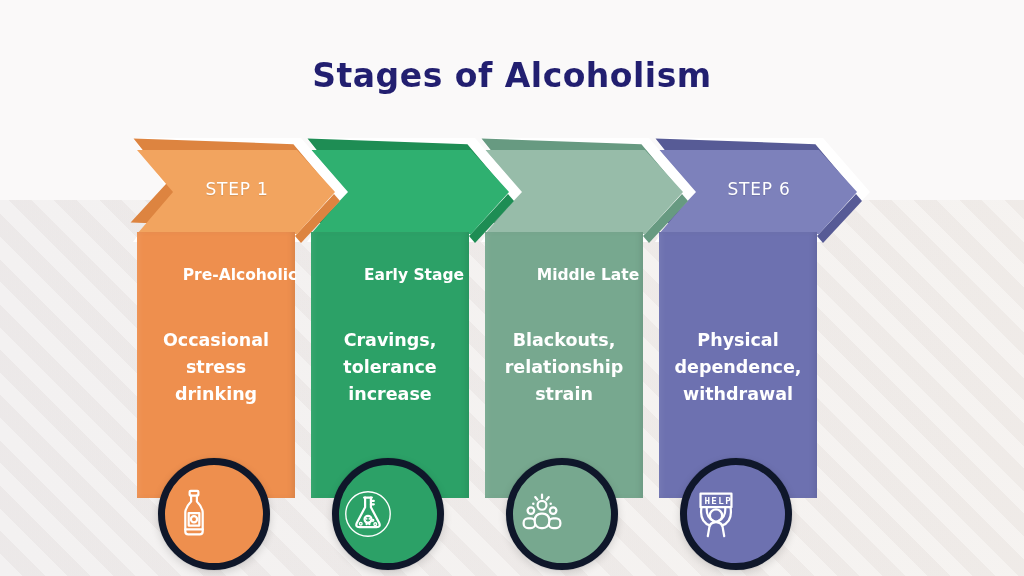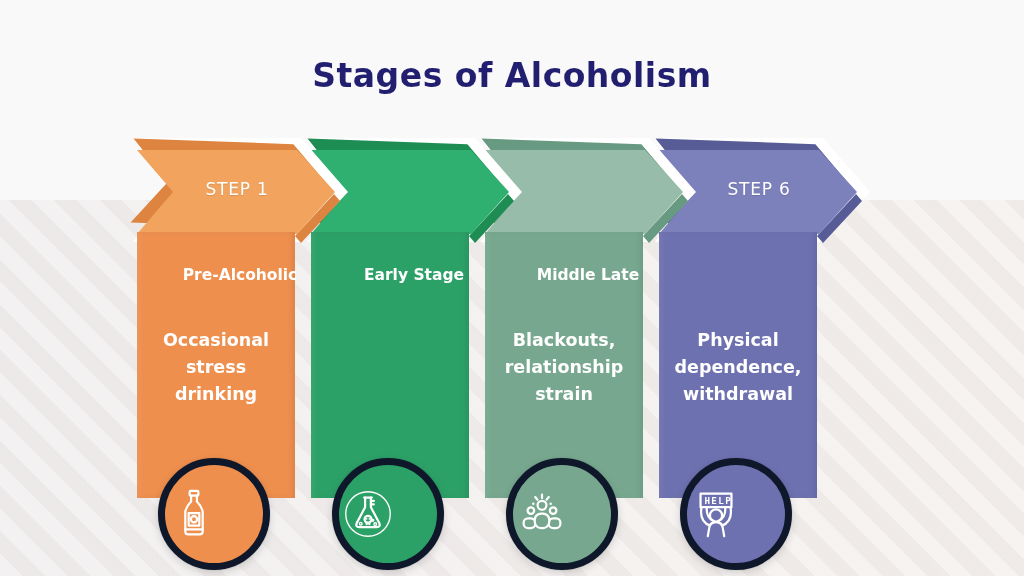--- a/index.html
+++ b/index.html
@@ -97,20 +97,21 @@
   <svg class="arrow-svg" viewBox="-6 -10 231 112">
     <polygon points="0,-6 168,-6 215,48 168,98 0,98 36,48" fill="#ffffff"></polygon>
     <g style="fill:var(--bevel)">
       <polygon points="4,6 164,6 202,48 164,90 4,90 40,48" transform="translate(-5,-8) rotate(2 103 48)"></polygon>
       <polygon points="162,92 201,50 207,57 168,99"></polygon>
     </g>
     <polygon points="4,6 164,6 202,48 164,90 4,90 40,48" style="fill:var(--face)"></polygon>
   </svg>
   <div class="column"></div>
   <div class="stage-name">Early Stage</div>
+  <div class="stage-desc">Cravings, tolerance increase</div>
   <div class="icon-circle">
     <svg width="58" height="58" viewBox="0 0 60 60">
       <circle class="ic-thin" cx="30" cy="30" r="23"></circle>
       <path class="ic" d="M26,13 L34,13"></path>
       <path class="ic" d="M27,13 L27,23 L18.5,39 Q16.5,43.5 21,43.5 L39,43.5 Q43.5,43.5 41.5,39 L33,23 L33,13"></path>
       <line class="ic" x1="33" y1="16.5" x2="36" y2="16.5"></line>
       <line class="ic" x1="33" y1="20" x2="36" y2="20"></line>
       <circle class="ic" cx="30" cy="35.5" r="3.6"></circle>
       <circle class="ic-fill" cx="28.6" cy="35" r="0.9"></circle>
       <circle class="ic-fill" cx="31.4" cy="35" r="0.9"></circle>

